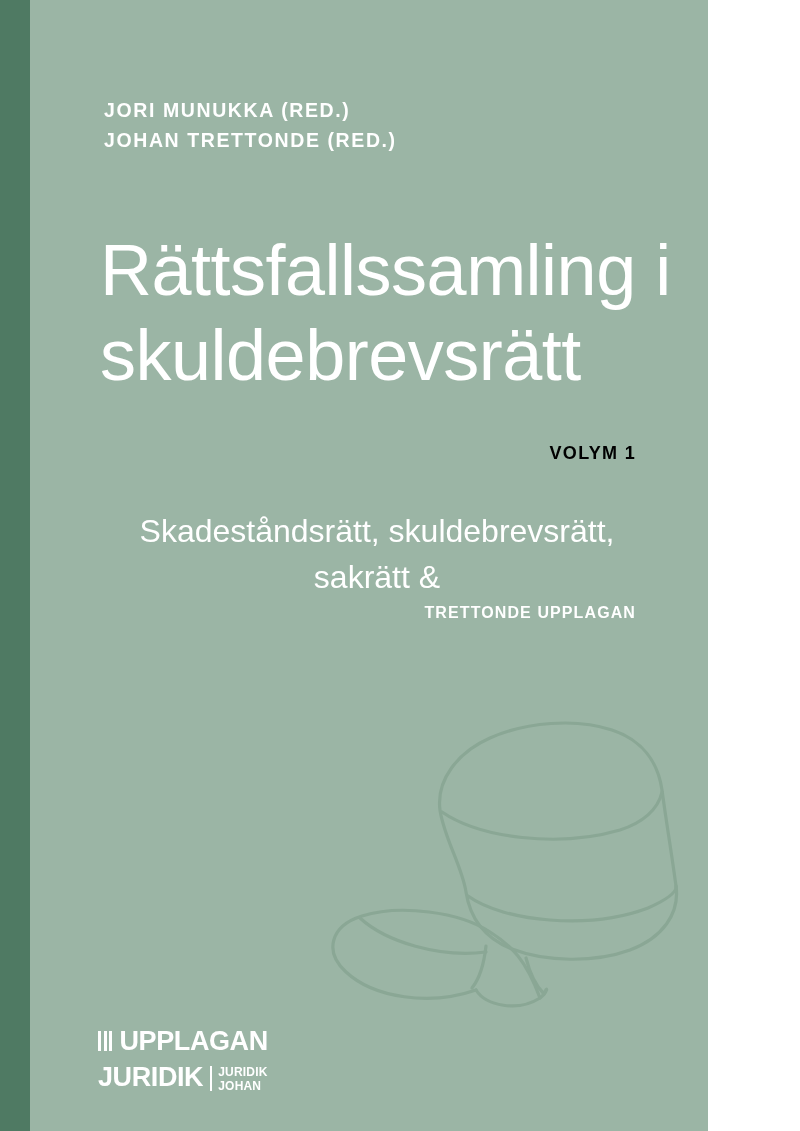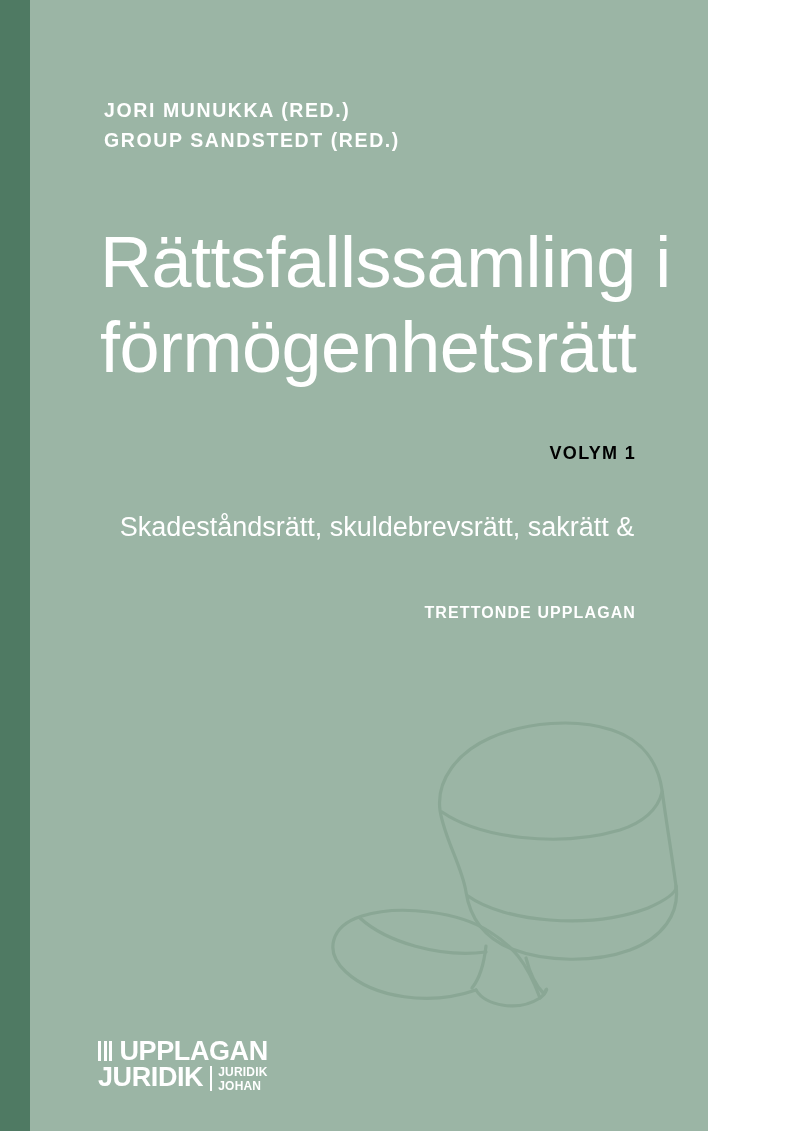--- a/index.html
+++ b/index.html
@@ -40,21 +40,21 @@
     font-size: 19.5px;
     letter-spacing: 1.6px;
     line-height: 1.52;
   }
   .editors div {
     white-space: nowrap;
   }
   .title {
     position: absolute;
     left: 70px;
-    top: 220px;
+    top: 228px;
     width: 640px;
     color: #ffffff;
     font-size: 72px;
     line-height: 1.18;
     letter-spacing: -0.5px;
     font-weight: 400;
   }
   .title .line {
     display: block;
     white-space: nowrap;
@@ -68,21 +68,21 @@
     font-size: 18px;
     letter-spacing: 1.3px;
     text-align: right;
   }
   .subtitle {
     position: absolute;
     left: 60px;
     right: 44px;
     top: 508px;
     color: #ffffff;
-    font-size: 27px;
+    font-size: 32px;
     line-height: 1.45;
     text-align: center;
     font-weight: 400;
   }
   .subtitle .line {
     display: block;
   }
   .edition {
     position: absolute;
     right: 72px;
@@ -126,21 +126,21 @@
   }
   .logo-norstedts {
     font-weight: bold;
     font-size: 27px;
     letter-spacing: -0.4px;
     line-height: 0.98;
   }
   .logo-second {
     display: flex;
     align-items: stretch;
-    margin-top: 0;
+    margin-top: 10px;
   }
   .logo-juridik {
     font-weight: bold;
     font-size: 27px;
     letter-spacing: -0.4px;
     line-height: 0.98;
   }
   .logo-divider {
     width: 2px;
     background: #ffffff;
@@ -158,26 +158,26 @@
 <body>
 
 <div class="cover">
 
   <div class="spine"></div>
 
   <div class="content">
 
     <div class="editors">
       <div>JORI MUNUKKA (RED.)</div>
-      <div>GROUP SANDSTEDT (RED.)</div>
+      <div>JOHAN TRETTONDE (RED.)</div>
     </div>
 
     <div class="title">
       <span class="line">Rättsfallssamling i</span>
-      <span class="line">förmögenhetsrätt</span>
+      <span class="line">skuldebrevsrätt</span>
     </div>
 
     <div class="volume">VOLYM 1</div>
 
     <div class="subtitle">
       <span class="line">Skadeståndsrätt, skuldebrevsrätt, sakrätt &amp;</span>
     </div>
 
     <div class="edition">TRETTONDE UPPLAGAN</div>
 

